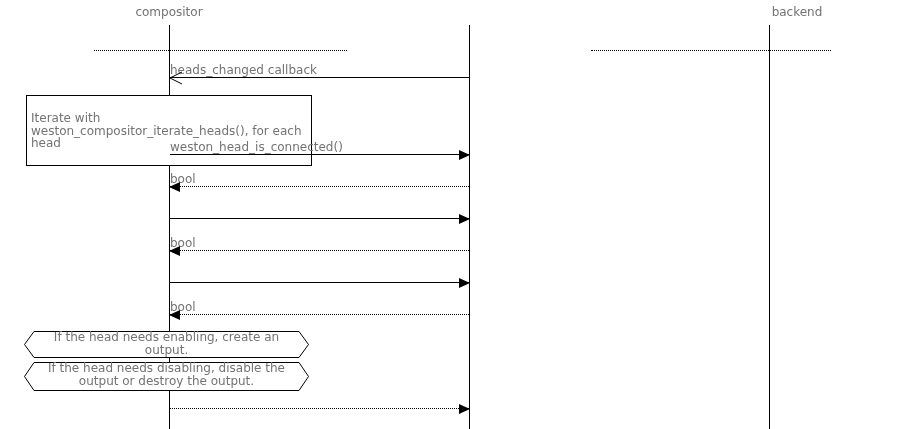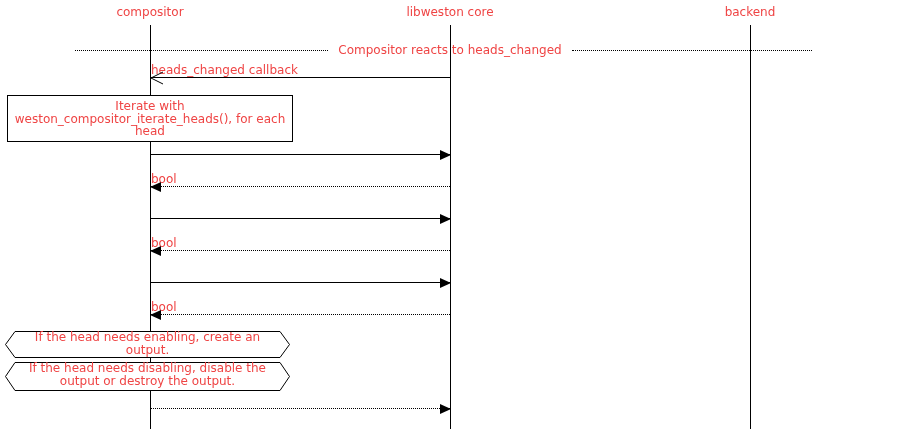--- a/index.html
+++ b/index.html
@@ -7,22 +7,23 @@
     padding: 0;
     background: #ffffff;
   }
   #canvas {
     position: relative;
     width: 812px;
     height: 429px;
     background: #ffffff;
     font-family: "DejaVu Sans", "Liberation Sans", sans-serif;
     font-size: 12px;
-    color: #ef4444;
+    color: #737373;
     overflow: hidden;
+    margin-left: 19px;
   }
   .abs { position: absolute; }
 
   .participant-label {
     width: 140px;
     text-align: center;
     top: 5px;
     height: 15px;
     line-height: 15px;
     white-space: nowrap;
@@ -90,23 +91,22 @@
     width: 14px;
     height: 14px;
   }
 
   .note-box {
     left: 7px;
     top: 95px;
     width: 276px;
     border: 1px solid #000000;
     background: #ffffff;
-    text-align: center;
     line-height: 12.5px;
-    padding: 4px 4px;
+    padding: 16px 4px;
     height: 37px;
     overflow: hidden;
   }
 
   .hexnote {
     left: 5px;
     width: 285px;
   }
   .hexnote svg {
     position: absolute;
@@ -124,40 +124,39 @@
   }
   #hexnote-1 { top: 331px; height: 27px; }
   #hexnote-2 { top: 362px; height: 29px; }
 </style>
 </head>
 <body>
 
 <div id="canvas">
 
   <div class="abs participant-label" style="left:80px">compositor</div>
-  <div class="abs participant-label" style="left:380px">libweston core</div>
-  <div class="abs participant-label" style="left:680px">backend</div>
+  <div class="abs participant-label" style="left:708px">backend</div>
 
   <div class="abs lifeline" style="left:150px"></div>
   <div class="abs lifeline" style="left:450px"></div>
   <div class="abs lifeline" style="left:750px"></div>
 
   <div class="abs divider-seg" style="left:75px;width:253px"></div>
   <div class="abs divider-seg" style="left:572px;width:252px"></div>
-  <div class="abs divider-label">Compositor reacts to heads_changed</div>
 
   <div class="abs msg-label" style="top:63px">heads_changed callback</div>
   <div class="abs msg-line solid" style="top:77px">
     <svg class="head-open-left" width="14" height="14" viewBox="0 0 14 14">
       <path d="M13,1 L1,7 L13,13" fill="none" stroke="#000000" stroke-width="1"></path>
     </svg>
   </div>
 
   <div class="abs note-box">Iterate with weston_compositor_iterate_heads(), for each head</div>
 
+  <div class="abs msg-label" style="top:140px">weston_head_is_connected()</div>
   <div class="abs msg-line solid" style="top:154px">
     <span class="head-filled-right"></span>
   </div>
 
   <div class="abs msg-label" style="top:172px">bool</div>
   <div class="abs msg-line dotted" style="top:186px">
     <span class="head-filled-left"></span>
   </div>
 
   <div class="abs msg-line solid" style="top:218px">

